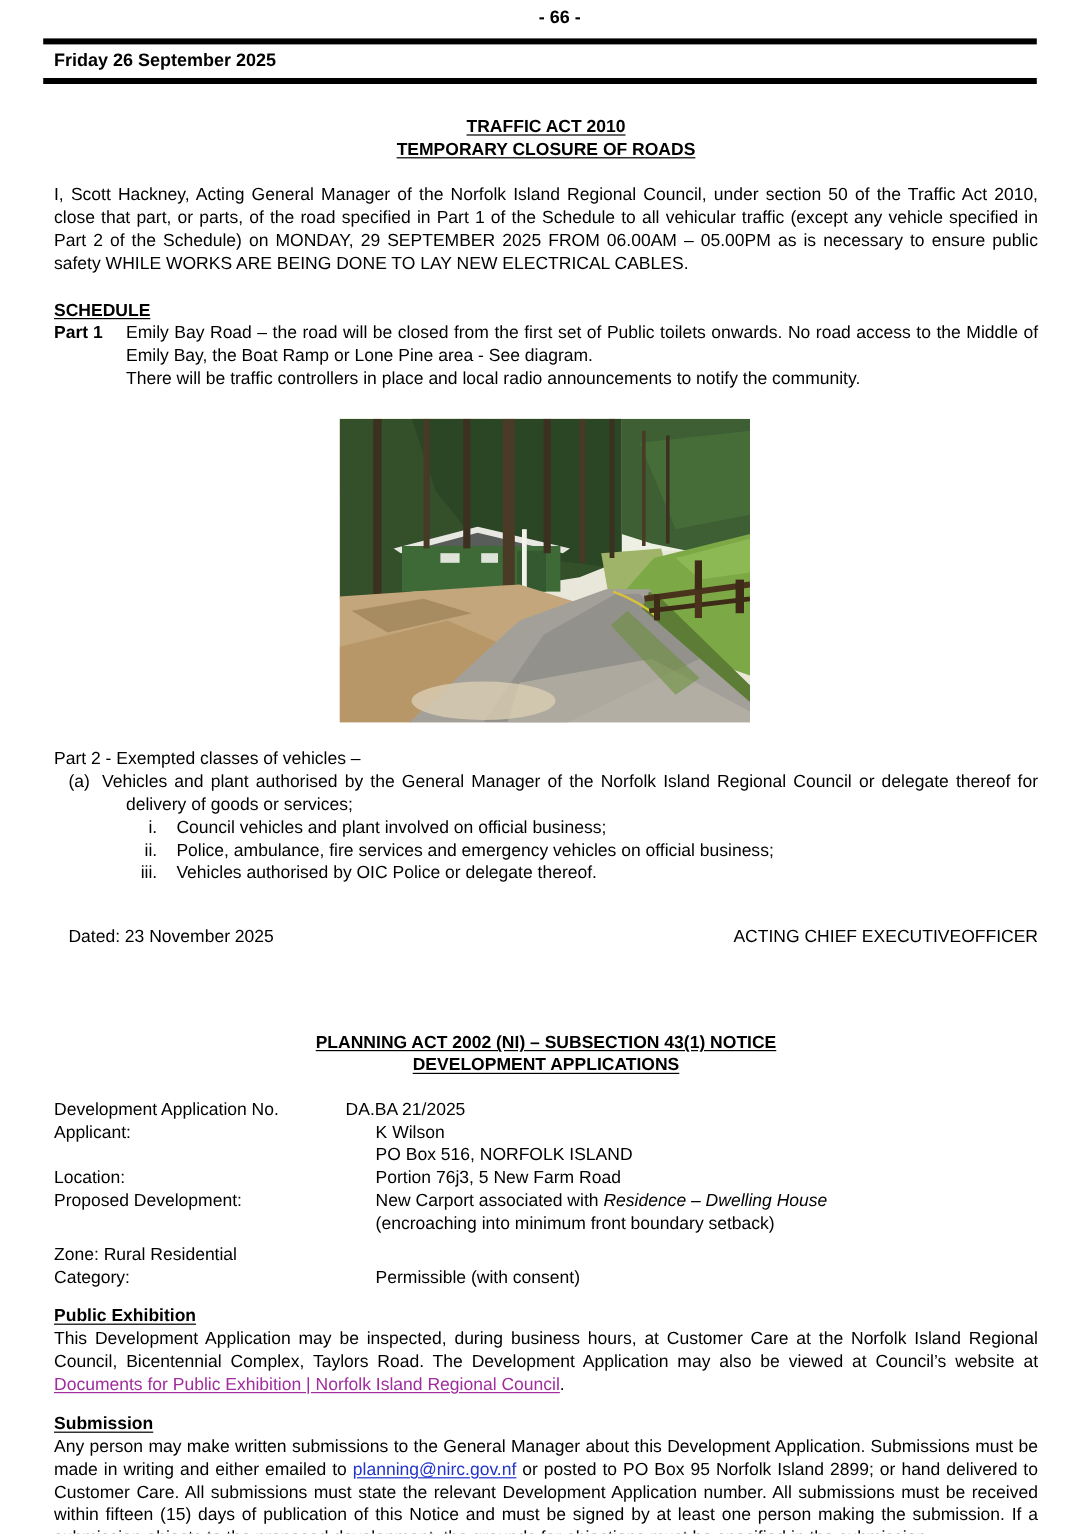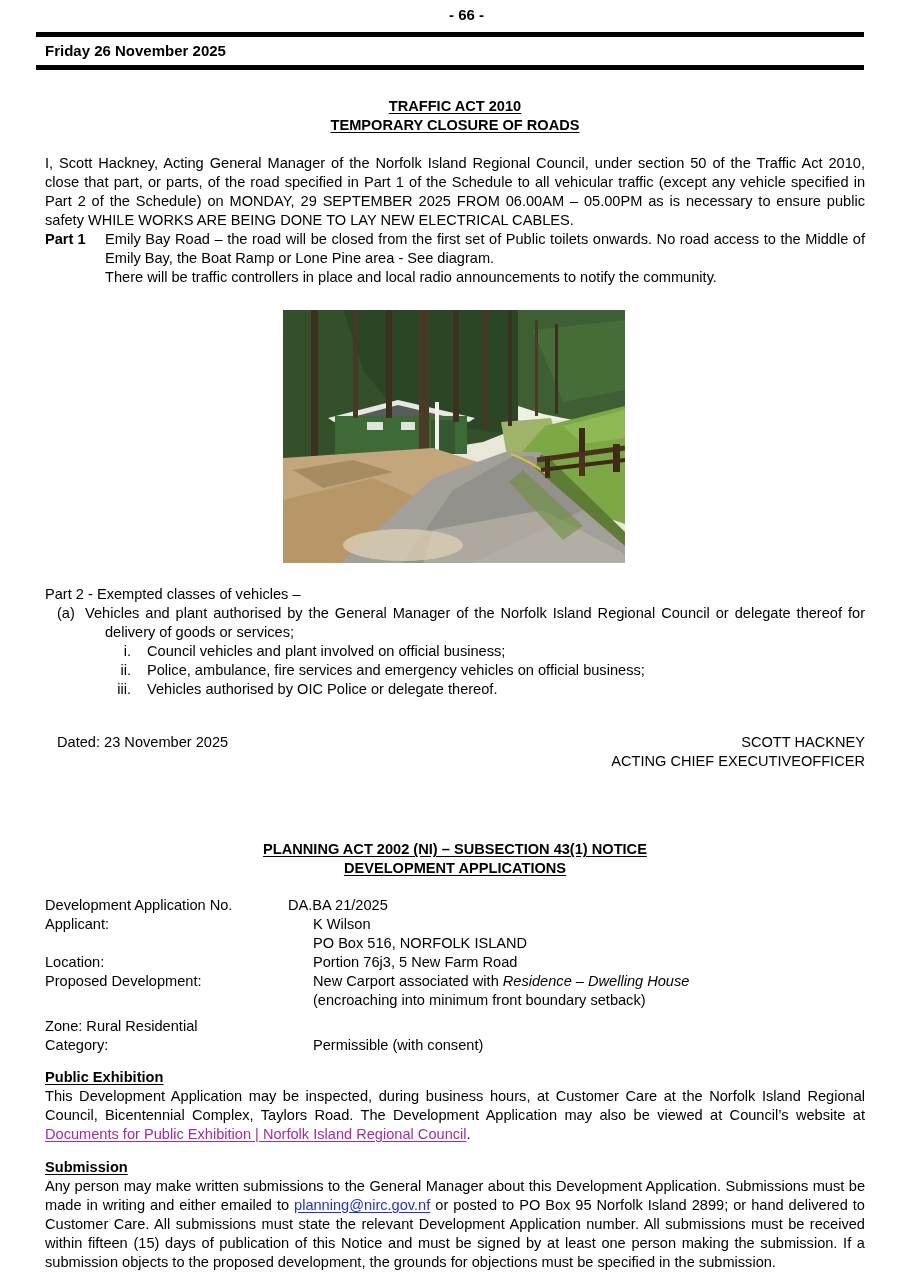--- a/index.html
+++ b/index.html
@@ -53,32 +53,33 @@
   a.link-purple, a.link-blue { cursor:pointer; text-decoration:underline; text-underline-offset:2px; }
 </style>
 </head>
 <body>
 
 <div>
 
   <div class="page-number">- 66 -</div>
 
   <div class="gazette-header">
-    <span>Friday 26 November 2025</span>
+    <span>Friday 26 September 2025</span>
   </div>
 
   <div class="content">
 
     <div class="notice-headings center">
       <div class="h-ub">TRAFFIC ACT 2010</div>
       <div class="h-ub">TEMPORARY CLOSURE OF ROADS</div>
     </div>
 
     <p class="intro"><span>I, Scott Hackney, Acting General Manager of the Norfolk Island Regional Council, under section 50 of the Traffic Act 2010, close that part, or parts, of the road specified in Part 1 of the Schedule to all vehicular traffic (except any vehicle specified in Part 2 of the Schedule) on </span><span class="b">MONDAY, 29 SEPTEMBER 2025 FROM 06.00AM – 05.00PM</span><span> as is necessary to ensure public safety </span><span class="b">WHILE WORKS ARE BEING DONE TO LAY NEW ELECTRICAL CABLES</span><span>.</span></p>
 
+    <div class="schedule-h h-ub">SCHEDULE</div>
 
     <div class="hang-row">
       <div class="row-label">Part 1</div>
       <div class="row-text">
         <div>Emily Bay Road – the road will be closed from the first set of Public toilets onwards. No road access to the Middle of Emily Bay, the Boat Ramp or Lone Pine area - See diagram.</div>
         <div>There will be traffic controllers in place and local radio announcements to notify the community.</div>
       </div>
     </div>
 
     <div class="photo-wrap">
@@ -159,21 +160,20 @@
       </div>
       <div class="roman-row">
         <div class="roman-num">iii.</div>
         <div class="roman-text">Vehicles authorised by OIC Police or delegate thereof.</div>
       </div>
     </div>
 
     <div class="dated-row">
       <div class="dated-left"><span class="b">Dated</span><span>:  23 November 2025</span></div>
       <div class="sig-block">
-        <div>SCOTT HACKNEY</div>
         <div class="b">ACTING CHIEF EXECUTIVEOFFICER</div>
       </div>
     </div>
 
     <div class="planning-headings center">
       <div class="h-ub">PLANNING ACT 2002 (NI) – SUBSECTION 43(1) NOTICE</div>
       <div class="h-ub">DEVELOPMENT APPLICATIONS</div>
     </div>
 
     <div class="dev-block">

